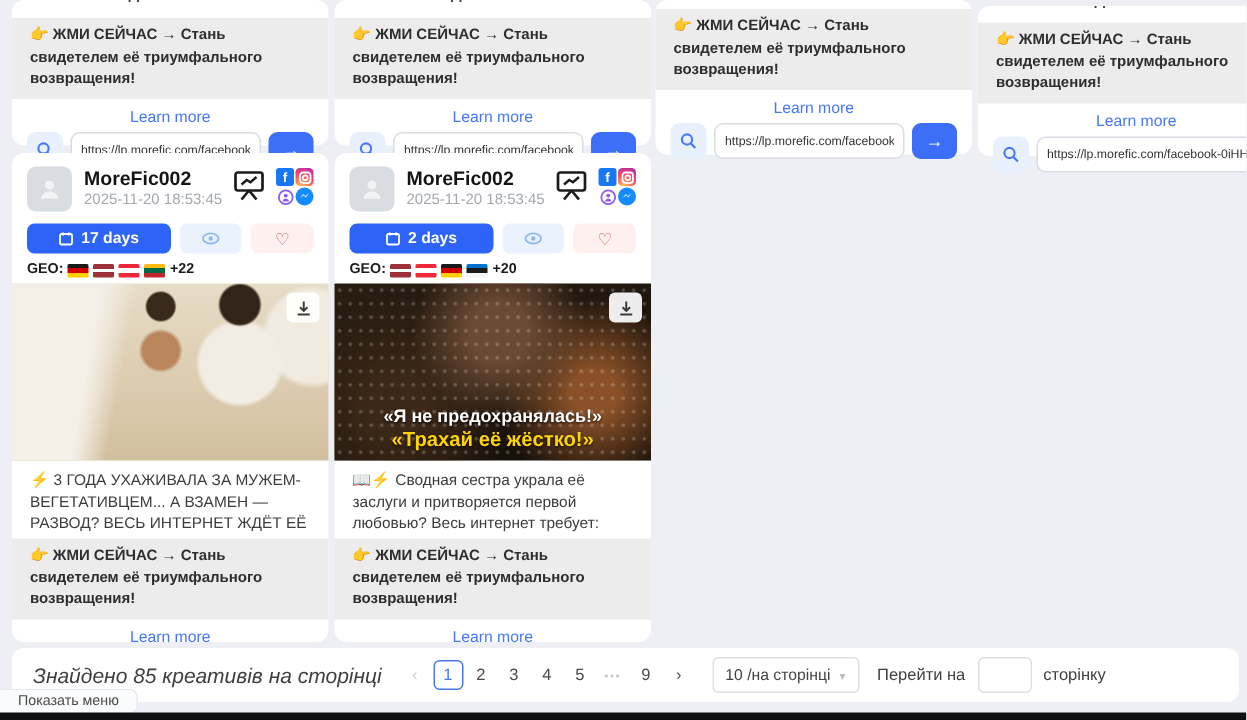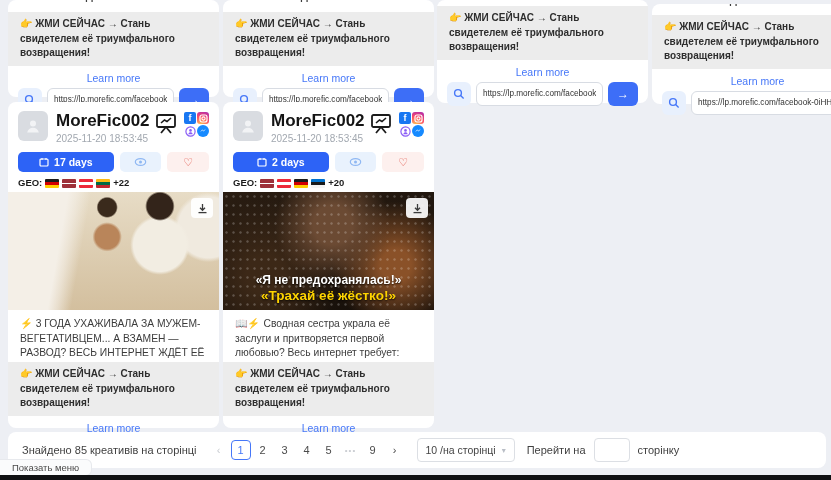--- a/index.html
+++ b/index.html
@@ -34,21 +34,21 @@
   .go-btn { width:30px; height:24px; flex:none; border:none; border-radius:6px; background:#3d6ef7; color:#fff; font-size:12px; cursor:pointer; display:flex; align-items:center; justify-content:center; }
   .dl-btn { width:25px; height:24px; flex:none; border:none; border-radius:6px; background:#3d6ef7; cursor:pointer; display:flex; align-items:center; justify-content:center; }
 
   
   .mA { left:8px; top:102px; height:326px; }
   .mB { left:223px; top:102px; height:326px; }
 
   .head { display:flex; padding:9px 10px 0; flex:none; }
   .avatar { width:30px; height:30px; border-radius:6px; background:#d9dce1; display:flex; align-items:center; justify-content:center; flex:none; }
   .id { margin-left:8px; flex:1; min-width:0; }
-  .nm { font-size:17px; font-weight:700; color:#141414; }
+  .nm { font-size:13px; font-weight:700; color:#141414; }
   .dt { font-size:10px; color:#a2a8b0; margin-top:2px; }
   .board { margin:1px 6px 0 0; flex:none; cursor:pointer; }
   .socials { display:grid; grid-template-columns:12px 12px; grid-auto-rows:12px; gap:1px; flex:none; margin-top:1px; }
   .soc { width:12px; height:12px; display:flex; align-items:center; justify-content:center; cursor:pointer; }
   .fb { background:#1877f2; border-radius:2px; color:#fff; font-size:9px; font-weight:700; line-height:1; }
   .ig { background:radial-gradient(circle at 30% 110%, #fdcb52, #fd4d64 55%, #b62ea8 90%); border-radius:3px; }
   .an { background:#fff; border-radius:50%; }
   .ms { background:#168aff; border-radius:50%; }
 
   .btns { display:flex; gap:6px; padding:0 10px; margin-top:8px; flex:none; }
@@ -86,21 +86,21 @@
   .overlay { position:absolute; left:0; right:0; bottom:7px; text-align:center; }
   .ov1 { color:#fff; font-size:12px; font-weight:700; text-shadow:0 1px 2px rgba(0,0,0,.8); }
   .ov2 { color:#ffd400; font-size:13.5px; font-weight:800; text-shadow:0 1px 2px rgba(0,0,0,.8); margin-top:1px; }
 
   .bodytxt { padding:7px 12px 4px; font-size:10.3px; line-height:1.42; color:#3c3c3c; flex:none; height:50px; overflow:hidden; }
   .main-promo { margin-top:2px; }
   .m-url { margin-top:2px; }
 
   
   .pagebar { position:absolute; left:8px; top:432px; width:818px; height:36px; background:#fff; border-radius:8px; display:flex; align-items:center; padding:0 14px; gap:2px; }
-  .found { font-size:11px; color:#3f3f3f; margin-right:10px; }
+  .found { font-size:14px; color:#3f3f3f; margin-right:10px;font-style:italic; }
   .pg { width:20px; height:20px; display:flex; align-items:center; justify-content:center; font-size:11px; color:#4a4a4a; background:transparent; border:none; cursor:pointer; font-family:"Liberation Sans",sans-serif; }
   .pg.active { border:1px solid #4677f8; border-radius:4px; color:#4677f8; background:#fff; }
   .pg.prev { color:#c9ccd1; }
   .pg.dots { color:#c9ccd1; font-size:8px; letter-spacing:1px; }
   .psel { margin-left:10px; height:24px; border:1px solid #dcdfe4; border-radius:4px; display:flex; align-items:center; gap:6px; padding:0 8px; font-size:10.5px; color:#444; cursor:pointer; background:#fff; }
   .psel .chev { color:#b9bec6; font-size:8px; }
   .goto-label { font-size:11px; color:#3f3f3f; margin-left:10px; }
   .goto-input { width:36px; height:24px; border:1px solid #dcdfe4; border-radius:4px; margin:0 6px; }
   .goto-suffix { font-size:11px; color:#3f3f3f; }
 

